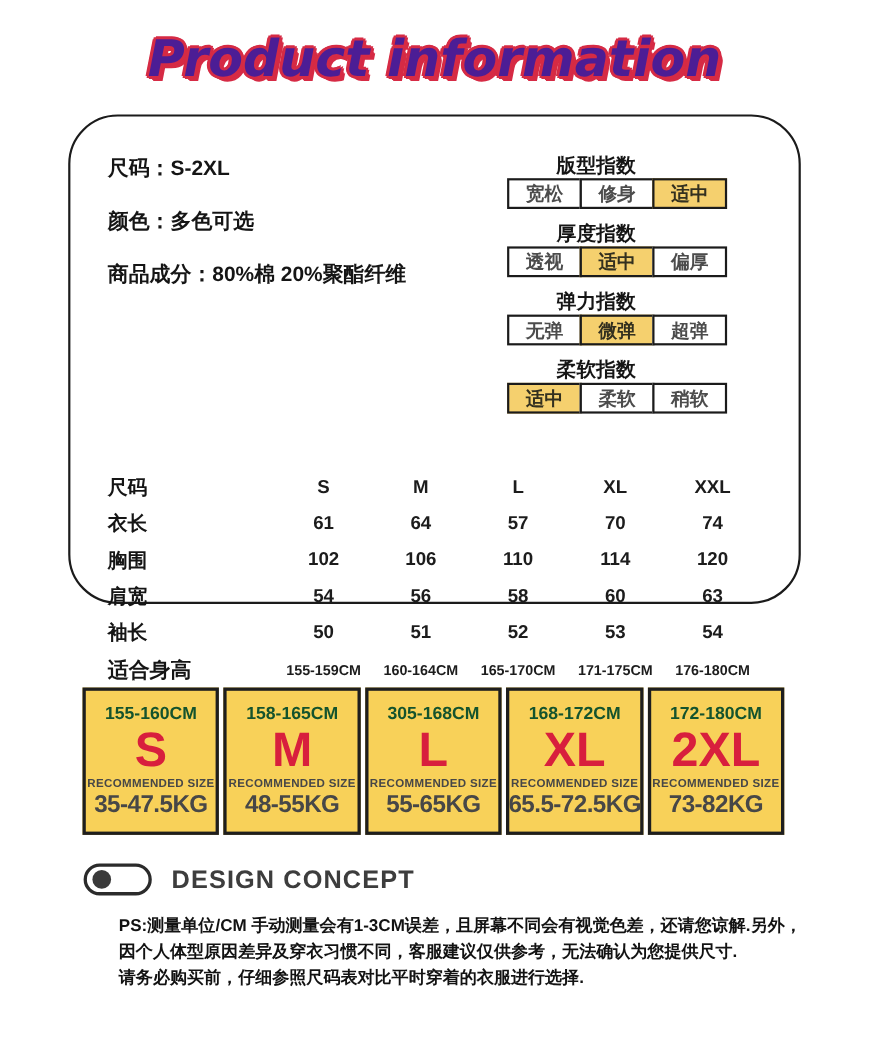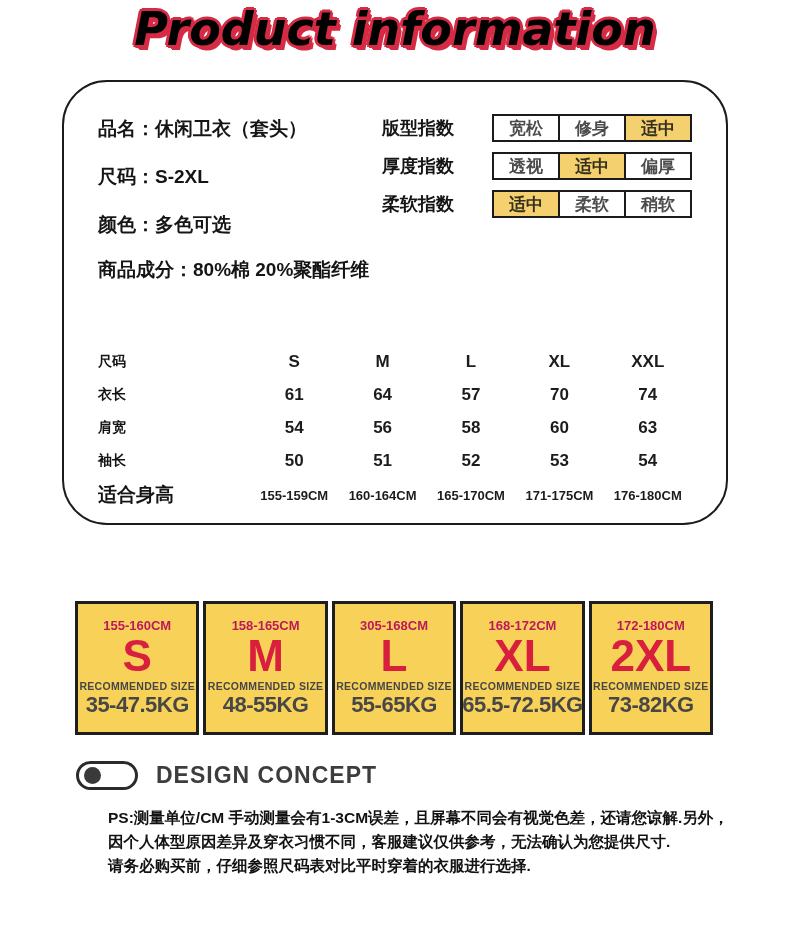--- a/index.html
+++ b/index.html
@@ -1,24 +1,24 @@
 <!DOCTYPE html>
 <html><head>
 <meta charset="utf-8">
 <style>
   * { margin:0; padding:0; box-sizing:border-box; }
   html,body { width:790px; height:951px; background:#ffffff; overflow:hidden;
     font-family:"Liberation Sans","DejaVu Sans",sans-serif; }
 
   
   .title {
-    margin-top:2px; text-align:center;
+    margin-top:26px; text-align:center;
     font-family:"DejaVu Sans",sans-serif;
     font-size:46px; font-weight:bold; font-style:italic;
-    letter-spacing:0px; color:#000000; white-space:nowrap;
+    letter-spacing:0px; color:#4c1d95; white-space:nowrap;
     text-shadow:
       -2px -2px 0 #D62B45, 2px -2px 0 #D62B45,
       -2px 2px 0 #D62B45, 2px 2px 0 #D62B45,
       -3px 0 0 #D62B45, 3px 0 0 #D62B45,
       0 -3px 0 #D62B45, 0 3px 0 #D62B45,
       3px 4px 0 #D62B45, 4px 5px 0 #D62B45;
   }
 
   
   .info-box {
@@ -27,56 +27,56 @@
     padding:32px 34px 0 34px;
   }
   .info-top { display:flex; }
   .info-left { width:310px; padding-top:2px; }
   .field-row { margin-bottom:22px; font-size:19px; font-weight:bold; color:#151515; white-space:nowrap; }
   .field-row:nth-child(3) { margin-bottom:19px; }
   .field-label { }
   .field-value { }
 
   .info-right { flex:1; padding-left:2px; }
-  .index-row { display:flex; align-items:center; margin-bottom:10px; }
+  .index-row { display:flex; align-items:center; margin-bottom:10px;flex-direction:column; }
   .index-label { font-size:18px; font-weight:bold; color:#151515; width:90px; white-space:nowrap; }
   .index-cells { display:flex; margin-left:20px; }
   .index-cell {
     width:68px; height:28px; border:2px solid #1b1b1b; margin-left:-2px;
     display:flex; align-items:center; justify-content:center;
     font-size:17px; font-weight:bold; color:#4c4c4c; background:#ffffff; white-space:nowrap;
   }
   .index-cell:first-child { margin-left:0; }
   .index-cells[data-selected="0"] .index-cell:nth-child(1),
   .index-cells[data-selected="1"] .index-cell:nth-child(2),
   .index-cells[data-selected="2"] .index-cell:nth-child(3) {
     background:#F5D06E; color:#33301f;
   }
 
   
   .size-table { margin-top:40px; }
   .st-row { display:grid; grid-template-columns:152px repeat(5,1fr); align-items:center; height:33px; }
-  .st-label { font-size:14px; font-weight:bold; color:#151515; text-align:left; white-space:nowrap; }
+  .st-label { font-size:18px; font-weight:bold; color:#151515; text-align:left; white-space:nowrap; }
   .st-val { font-size:17px; font-weight:bold; color:#1c1c1c; text-align:center; white-space:nowrap; }
   .st-row.header .st-val { font-size:17px; }
   .st-row.small-vals { height:36px; }
   .st-row.small-vals .st-val { font-size:13px; }
   .st-row.small-vals .st-label { font-size:19px; }
 
   
   .banner {
     width:638px; margin:76px auto 0; margin-left:75px;
     display:flex; gap:4px; height:134px;
   }
   .banner-cell {
     flex:1; background:#F8D159; border:3px solid #1e1e1e;
     display:flex; flex-direction:column; align-items:center; justify-content:center;
     padding:2px 0; overflow:hidden;
   }
-  .bc-height { font-size:13px; font-weight:bold; color:#be185d; white-space:nowrap; letter-spacing:0px;text-align:right; }
+  .bc-height { font-size:16px; font-weight:bold; color:#14532d; white-space:nowrap; letter-spacing:0px;text-align:right; }
   .bc-size { font-size:44px; line-height:1.0; font-weight:bold; color:#D81F3D; white-space:nowrap; margin:1px 0 2px; }
   .bc-note { font-size:10.5px; font-weight:bold; color:#474747; white-space:nowrap; letter-spacing:0.3px; }
   .bc-weight { font-size:22px; font-weight:bold; color:#474747; white-space:nowrap; letter-spacing:-0.5px; }
 
   
   .design-row { display:flex; align-items:center; margin:26px 0 0 76px; }
   .toggle-icon {
     width:62px; height:29px; border:3px solid #2b2b2b; border-radius:16px;
     display:flex; align-items:center; padding-left:5px;
   }
@@ -92,23 +92,20 @@
 </head>
 <body>
 
 <h1 class="title">Product information</h1>
 
 <div class="info-box">
   <div class="info-top">
 
     <div class="info-left">
       <div class="field-row">
-        <span class="field-label">品名：</span><span class="field-value">休闲卫衣（套头）</span>
-      </div>
-      <div class="field-row">
         <span class="field-label">尺码：</span><span class="field-value">S-2XL</span>
       </div>
       <div class="field-row">
         <span class="field-label">颜色：</span><span class="field-value">多色可选</span>
       </div>
       <div class="field-row">
         <span class="field-label">商品成分：</span><span class="field-value">80%棉 20%聚酯纤维</span>
       </div>
     </div>
 
@@ -120,20 +117,28 @@
           <span class="index-cell">修身</span>
           <span class="index-cell">适中</span>
         </div>
       </div>
       <div class="index-row">
         <span class="index-label">厚度指数</span>
         <div class="index-cells" data-selected="1">
           <span class="index-cell">透视</span>
           <span class="index-cell">适中</span>
           <span class="index-cell">偏厚</span>
+        </div>
+      </div>
+      <div class="index-row">
+        <span class="index-label">弹力指数</span>
+        <div class="index-cells" data-selected="1">
+          <span class="index-cell">无弹</span>
+          <span class="index-cell">微弹</span>
+          <span class="index-cell">超弹</span>
         </div>
       </div>
       <div class="index-row">
         <span class="index-label">柔软指数</span>
         <div class="index-cells" data-selected="0">
           <span class="index-cell">适中</span>
           <span class="index-cell">柔软</span>
           <span class="index-cell">稍软</span>
         </div>
       </div>
@@ -151,20 +156,28 @@
     </div>
     <div class="st-row">
       <span class="st-label">衣长</span>
       <span class="st-val">61</span>
       <span class="st-val">64</span>
       <span class="st-val">57</span>
       <span class="st-val">70</span>
       <span class="st-val">74</span>
     </div>
     <div class="st-row">
+      <span class="st-label">胸围</span>
+      <span class="st-val">102</span>
+      <span class="st-val">106</span>
+      <span class="st-val">110</span>
+      <span class="st-val">114</span>
+      <span class="st-val">120</span>
+    </div>
+    <div class="st-row">
       <span class="st-label">肩宽</span>
       <span class="st-val">54</span>
       <span class="st-val">56</span>
       <span class="st-val">58</span>
       <span class="st-val">60</span>
       <span class="st-val">63</span>
     </div>
     <div class="st-row">
       <span class="st-label">袖长</span>
       <span class="st-val">50</span>

